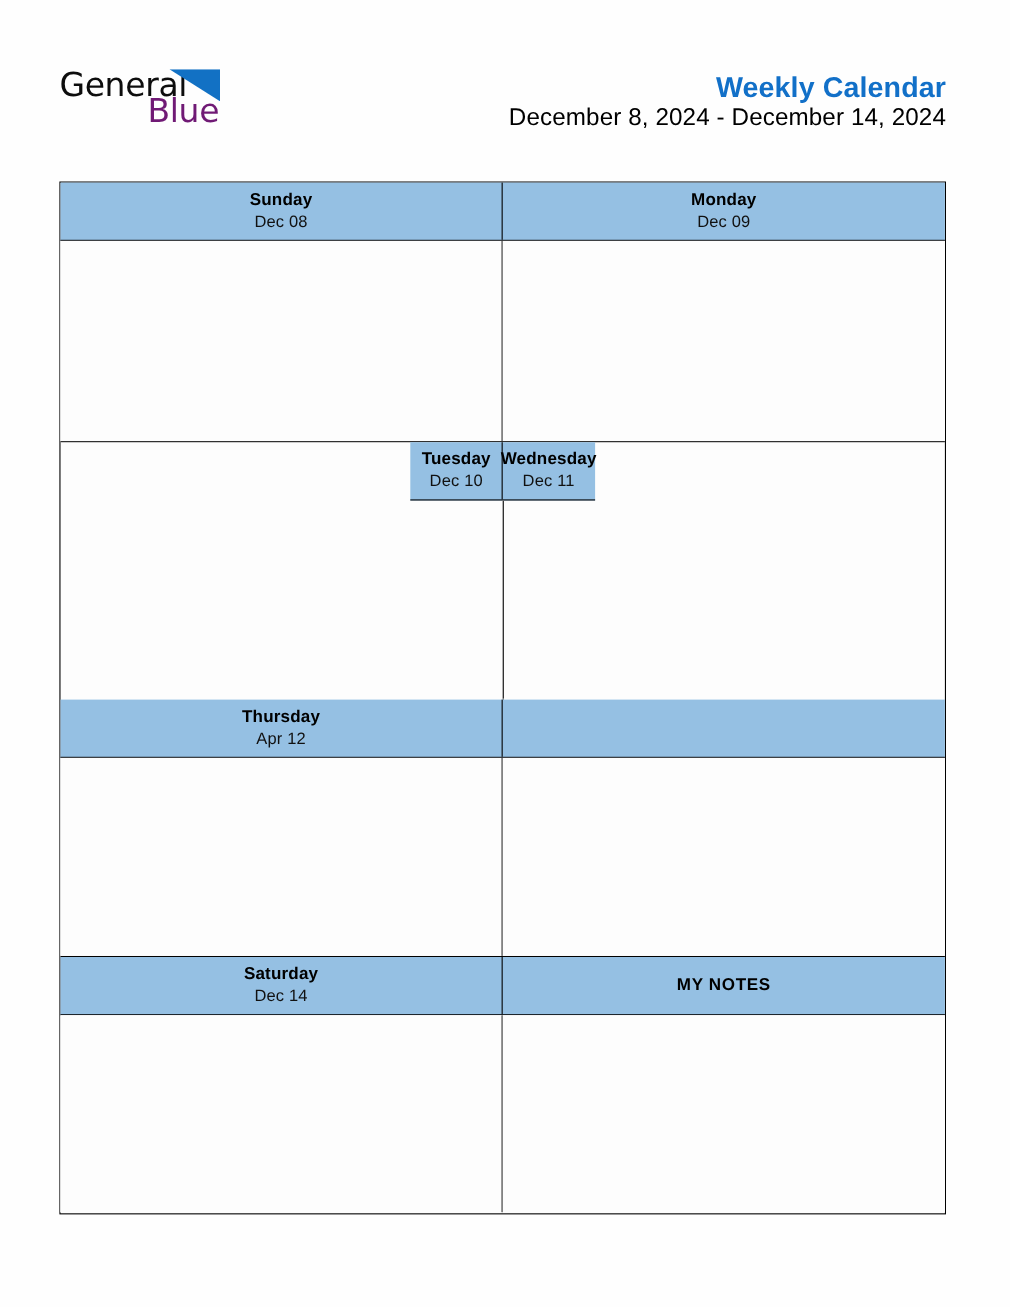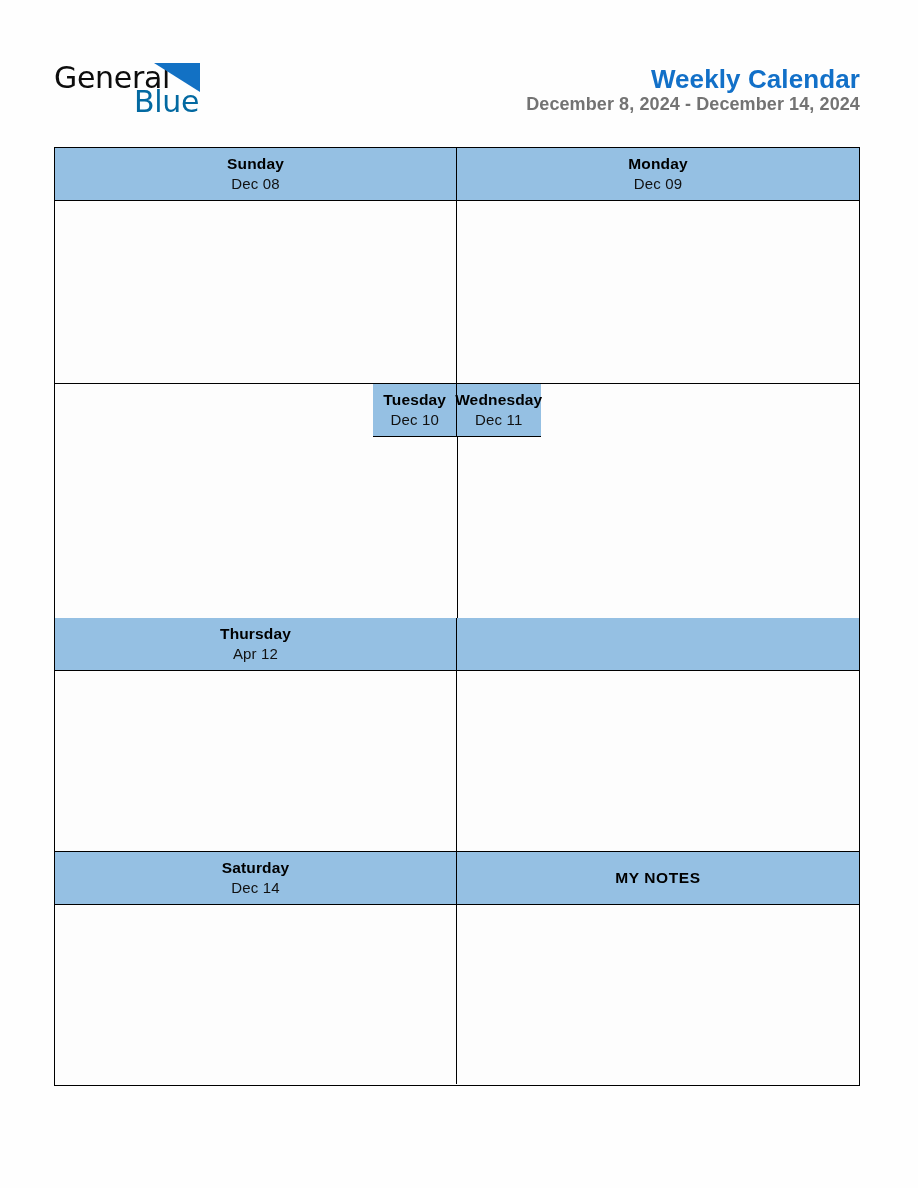--- a/index.html
+++ b/index.html
@@ -58,53 +58,53 @@
     width: 46px;
     height: 29px;
   }
   .brand-triangle svg { display: block; }
   .brand-blue {
     position: absolute;
     left: 80px;
     top: 32px;
     font-size: 30px;
     font-weight: 400;
-    color: #0369a1;
+    color: #701a75;
     letter-spacing: -0.3px;
     line-height: 1;
     font-family: "DejaVu Sans", sans-serif;
   }
 
   .title-block {
     text-align: right;
     flex: 1 1 auto;
     padding-top: 10px;
   }
   .title-main {
     font-size: 26px;
     font-weight: bold;
     color: #1270c8;
     line-height: 1.12;
     letter-spacing: 0.1px;
     white-space: nowrap;
   }
   .title-range {
-    font-size: 18px;
-    font-weight: bold;
-    color: #737373;
+    font-size: 22px;
+    font-weight: normal;
+    color: #000000;
     line-height: 1.18;
     letter-spacing: 0.1px;
     white-space: nowrap;
   }
 
   
   .calendar {
     position: absolute;
     left: 54px;
-    top: 147px;
+    top: 165px;
     width: 806px;
     height: 939px;
     box-sizing: border-box;
     border: 1.6px solid #000;
     display: flex;
     flex-direction: column;
     background: #fdfdfd;
   }
 
   .cal-block {

